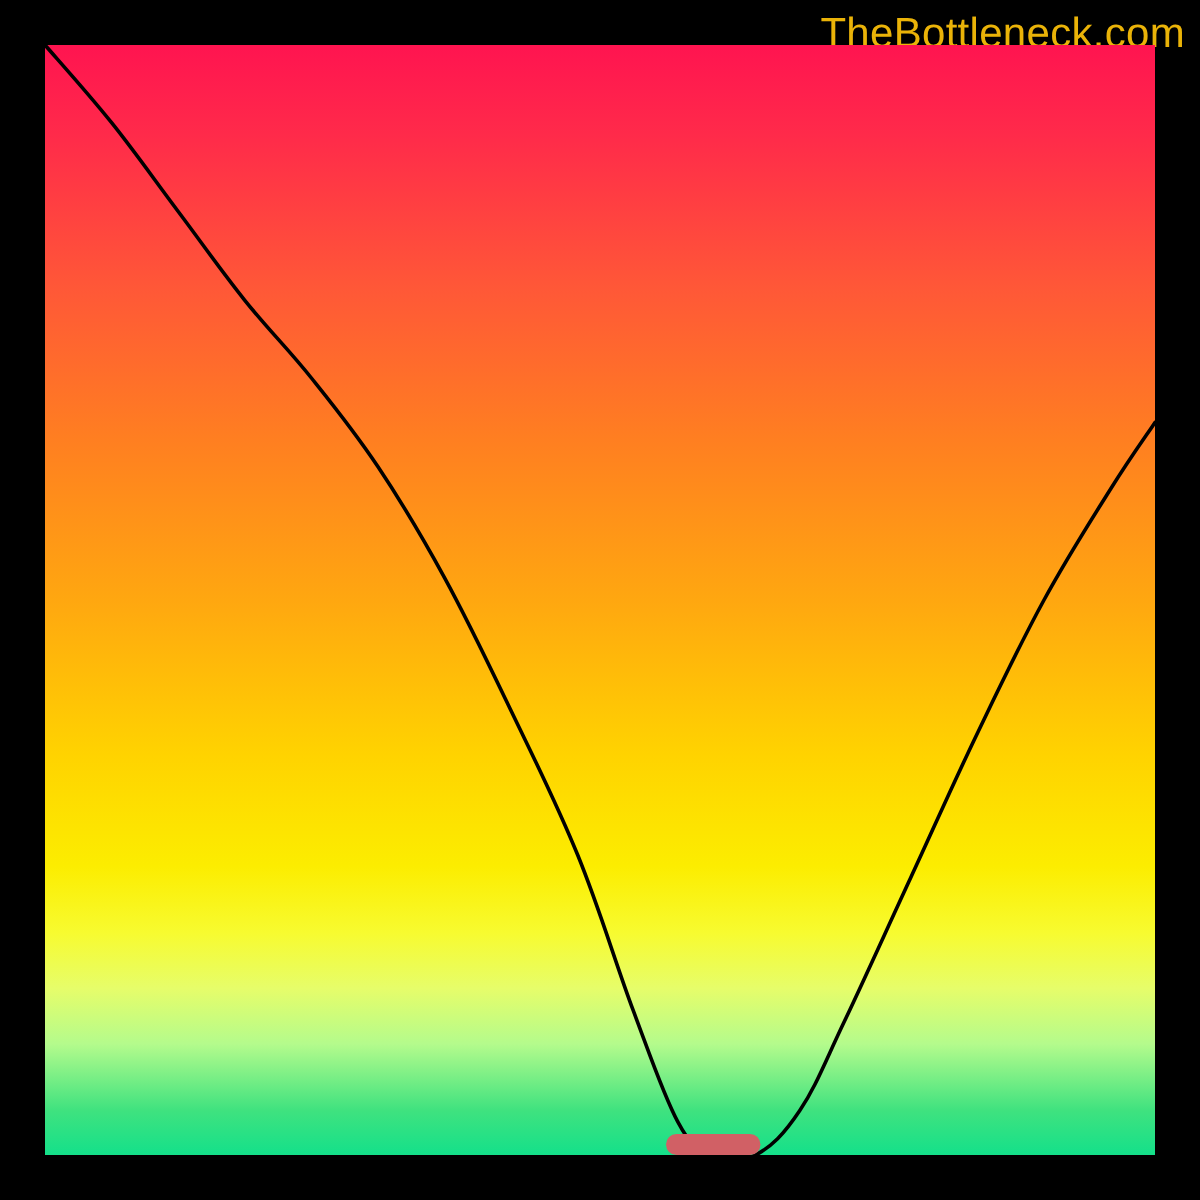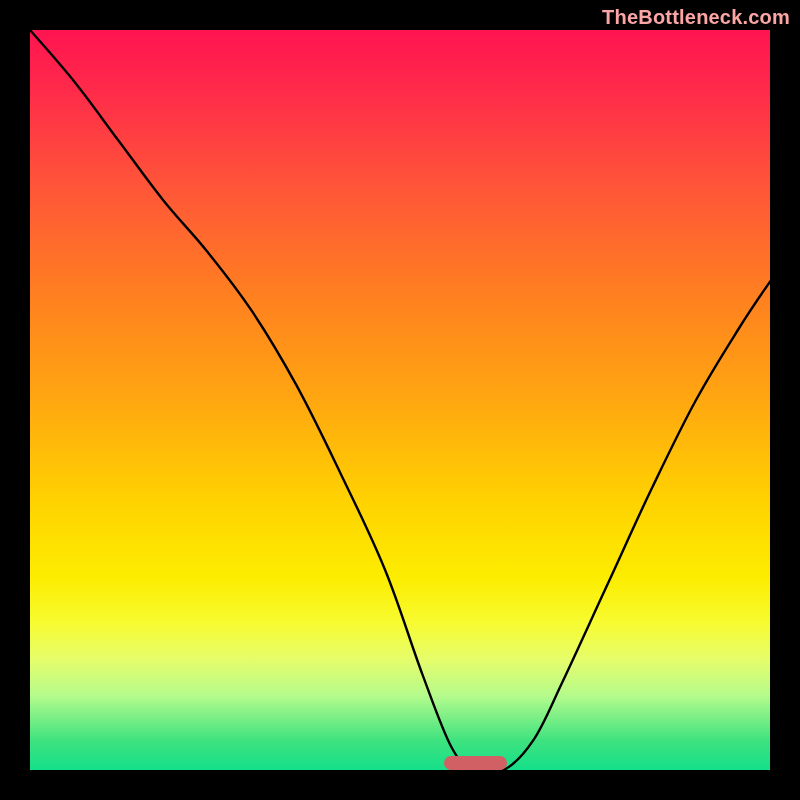--- a/index.html
+++ b/index.html
@@ -36,23 +36,23 @@
       #e6fd6a 85%,
       #b4fb8c 90%,
       #3fe27f 96%,
       #14e08a 100%
     );
   }
   .watermark {
     position: absolute;
     top: 6px;
     right: 10px;
-    font-size: 20px;
-    font-weight: 700;
-    color: #fca5a5;
+    font-size: 28px;
+    font-weight: 400;
+    color: #eab308;
     letter-spacing: 0.2px;
     user-select: none;
   }
   svg.curve {
     position: absolute;
     left: 0;
     top: 0;
     width: 740px;
     height: 740px;
     overflow: visible;

